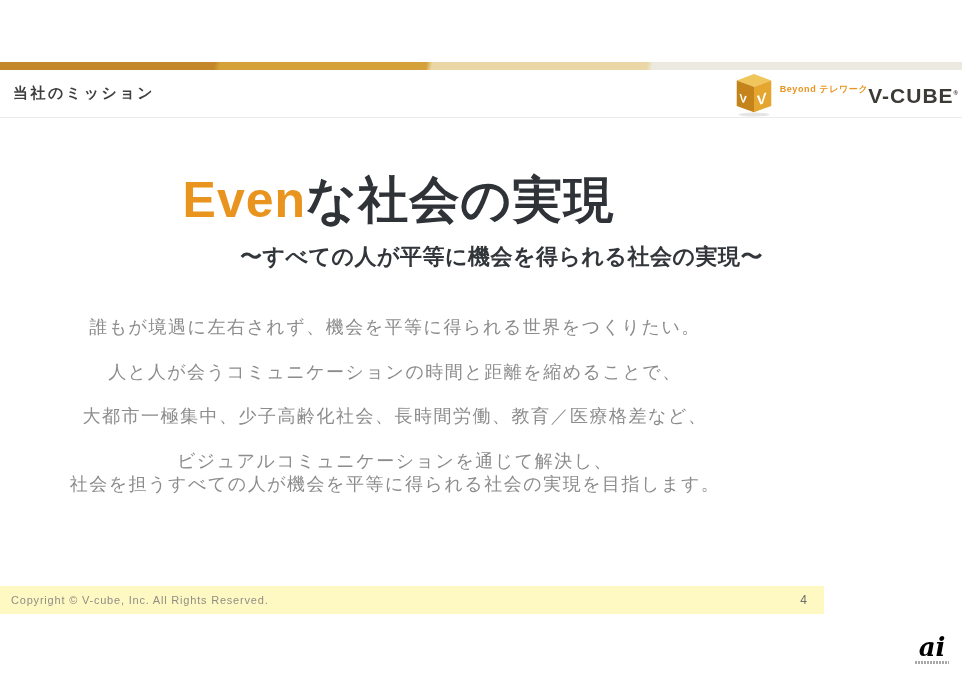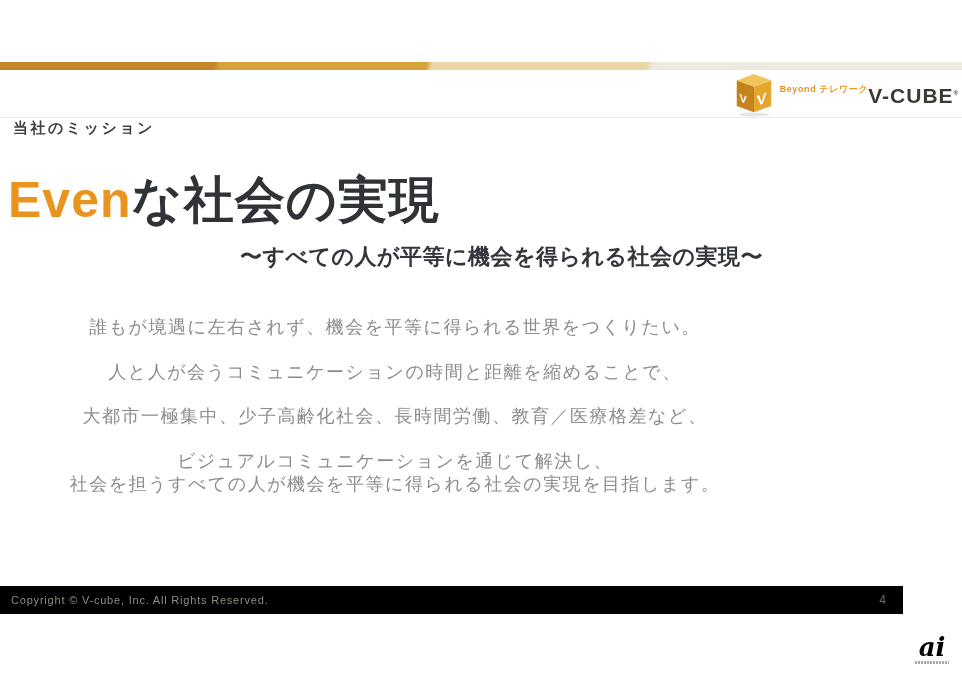--- a/index.html
+++ b/index.html
@@ -18,21 +18,21 @@
     background: linear-gradient(100deg,
       #C3872A 0%,  #C3872A 22.3%,
       #D5A23A 22.9%, #D5A23A 44.3%,
       #EAD7A5 44.9%, #EAD7A5 67.2%,
       #ECE9E1 67.8%, #ECE9E1 100%);
   }
 
   
   .header-title {
     position: absolute; left: 13px; top: 84px;
-    font-size: 15px; font-weight: bold; color: #3F3F3F; letter-spacing: 2.5px; margin-top: 35px;
+    font-size: 15px; font-weight: bold; color: #3F3F3F; letter-spacing: 2.5px;
   }
   .header-divider {
     position: absolute; top: 117px; left: 0; width: 962px; height: 1px;
     background: #EBEBEB;
   }
   .logo {
     position: absolute; top: 73px; right: 3px;
     display: flex; align-items: center; gap: 6px;
   }
   .logo-cube { display: block; }
@@ -42,41 +42,41 @@
     margin-bottom: 1px;
   }
   .logo-brand {
     font-size: 21px; font-weight: bold; color: #3C3A34; letter-spacing: 1px;
     line-height: 1;
   }
   .logo-brand sup { font-size: 6px; color: #3C3A34; }
 
   
   .main-title {
-    position: absolute; top: 172px; left: 8px; width: 797px;
-    text-align: left; font-size: 50px; font-weight: bold;
+    position: absolute; top: 172px; left: 0; width: 797px;
+    text-align: center; font-size: 50px; font-weight: bold;
     letter-spacing: 1px; color: #2F3338; line-height: 1.15;
   }
   .main-title .accent { color: #E8941F; }
   .subtitle {
     position: absolute; top: 242px; left: 0; width: 962px;
     text-align: center; font-size: 22px; font-weight: bold;
     color: #32363B; letter-spacing: 0.5px; padding-left: 41px;
   }
   .body-text {
     position: absolute; top: 316px; left: 0; width: 790px;
     text-align: center; font-size: 18px; color: #8C8C8C;
     letter-spacing: 1.5px; line-height: 22.5px;
   }
   .body-text p { margin-bottom: 22px; }
 
   
   .footer-bar {
-    position: absolute; top: 586px; left: 0; width: 903px; height: 28px;
-    background: #000000;
+    position: absolute; top: 586px; left: 0; width: 824px; height: 28px;
+    background: #fef9c3;
     display: flex; align-items: center; justify-content: space-between;
     padding: 0 17px 0 11px;
   }
   .footer-copyright {
     font-size: 11px; color: #908D85; letter-spacing: 0.8px;
   }
   .footer-page {
     font-size: 12px; color: #6B6B6B;
   }
 

